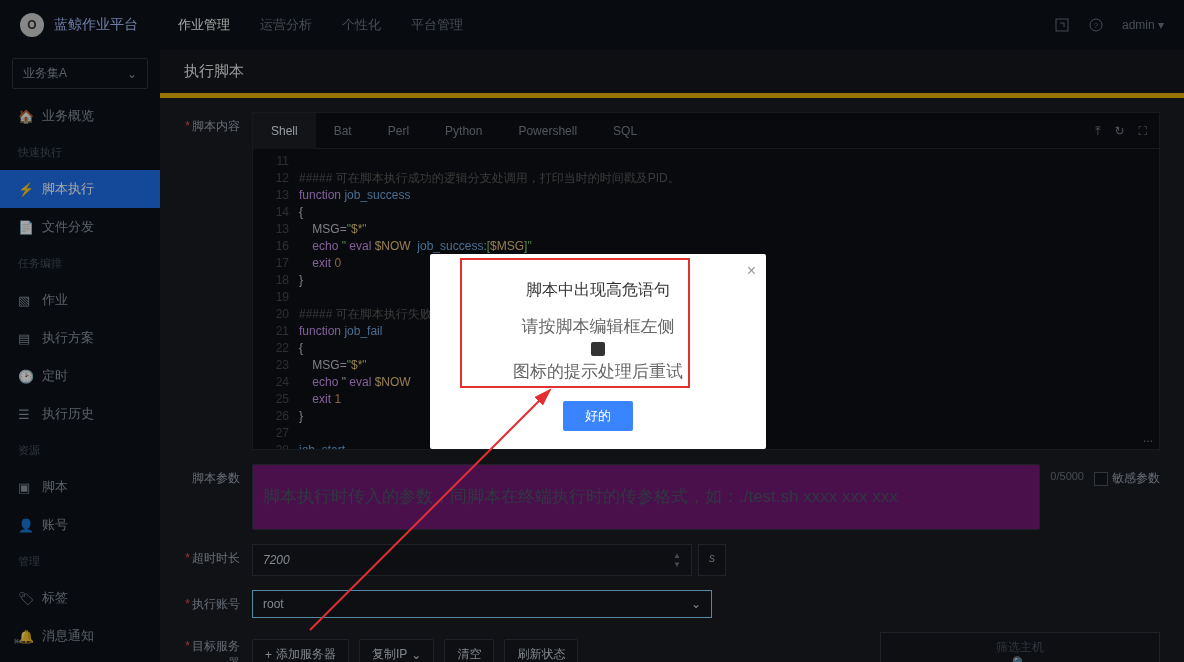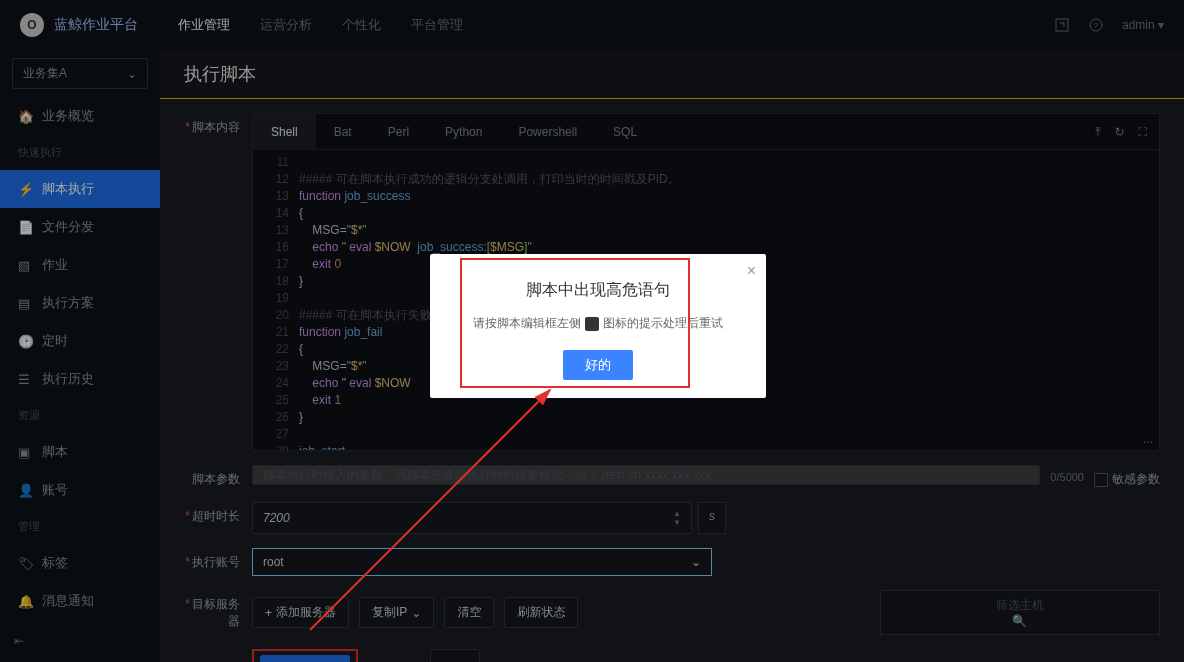--- a/index.html
+++ b/index.html
@@ -12,21 +12,21 @@
 .topnav span.active { color:#fff; }
 .topright { margin-left:auto; display:flex; gap:18px; align-items:center; color:#6e7681; }
 .topright .ico { width:16px; height:16px; display:inline-block; }
 .sidebar { position:absolute; left:0; top:50px; width:160px; bottom:0; background:#0d1117; }
 .biz-select { margin:8px 12px; padding:6px 10px; border:1px solid #30363d; border-radius:2px; color:#8b949e; display:flex; align-items:center; justify-content:space-between; font-size:12px; }
 .sb-item { padding:10px 18px; color:#8b949e; display:flex; align-items:center; gap:10px; cursor:pointer; font-size:13px; }
 .sb-item.active { background:#1f6feb; color:#fff; }
 .sb-head { padding:10px 18px; color:#4b5563; font-size:11px; }
 .sb-ico { width:14px; height:14px; display:inline-block; }
 .main { position:absolute; left:160px; top:50px; right:0; bottom:0; background:#1a1d23; }
-.page-title { padding:12px 24px; color:#e6e6e6; font-size:18px; background:#14171c; border-bottom:1px solid #eab308; }
+.page-title { padding:12px 24px; color:#e6e6e6; font-size:15px; background:#14171c; border-bottom:5px solid #eab308; }
 .form-area { padding:14px 24px; }
 .form-row { display:flex; align-items:flex-start; margin-bottom:14px; }
 .form-label { width:68px; color:#9ea7b3; text-align:right; padding-right:12px; padding-top:6px; font-size:12px; }
 .req::before { content:"*"; color:#e05252; margin-right:2px; }
 .editor-wrap { flex:1; background:#0e1014; border:1px solid #24282f; }
 .editor-tabs { display:flex; align-items:center; height:36px; border-bottom:1px solid #24282f; }
 .editor-tabs .tab { padding:0 18px; color:#7d8590; height:36px; display:flex; align-items:center; cursor:pointer; font-size:12px; }
 .editor-tabs .tab.active { background:#1c1f25; color:#e6edf3; }
 .editor-tools { margin-left:auto; display:flex; gap:14px; padding-right:12px; color:#7d8590; }
 .code { font-family:Consolas,Monaco,monospace; font-size:12px; padding:4px 0; max-height:300px; overflow:hidden; position:relative; }
@@ -34,42 +34,42 @@
 .ln { width:30px; text-align:right; color:#44494f; padding-right:10px; flex-shrink:0; user-select:none; }
 .ln-err { width:16px; flex-shrink:0; text-align:center; }
 .code-txt { white-space:pre; color:#c0c5ce; }
 .c-comment { color:#5a5a5a; }
 .c-kw { color:#c792ea; }
 .c-fn { color:#6fa8dc; }
 .c-str { color:#89ca78; }
 .c-var { color:#e5c07b; }
 .c-num { color:#d19a66; }
 .overflow-dots { position:absolute; right:6px; bottom:4px; color:#6e7681; }
-.input-text { flex:1; background:#404040; border:1px solid #303640; color:#c9d1d9; padding:2px 10px; font-size:12px; border-radius:2px; }
+.input-text { flex:1; background:#701a75; border:1px solid #303640; color:#c9d1d9; padding:22px 10px; font-size:17px; border-radius:2px; }
 .input-text::placeholder { color:#4b5563; }
 .param-row .counter { color:#6e7681; margin-left:10px; padding-top:6px; font-size:11px; }
 .chk-wrap { display:flex; align-items:center; gap:4px; margin-left:10px; color:#9ea7b3; padding-top:6px; font-size:12px; }
 .chk { width:14px; height:14px; border:1px solid #4b5563; background:#14171c; }
 .num-input { display:flex;font-style:italic; }
 .spin { width:440px; background:#14171c; border:1px solid #303640; padding:6px 10px; color:#c9d1d9; display:flex; align-items:center; justify-content:space-between; font-size:12px; }
 .unit { margin-left:6px; background:#14171c; border:1px solid #303640; padding:6px 10px; color:#9ea7b3; }
 .sel { width:460px; background:#14171c; border:1px solid #7dd3fc; padding:6px 10px; color:#c9d1d9; display:flex; align-items:center; justify-content:space-between; font-size:12px; }
 .server-btns { display:flex; gap:10px; align-items:center; }
 .btn { background:#14171c; border:1px solid #303640; color:#c9d1d9; padding:6px 12px; font-size:12px; cursor:pointer; border-radius:2px; display:flex; align-items:center; gap:4px; }
 .btn-primary { background:#1f6feb; border-color:#1f6feb; color:#fff; width:90px; justify-content:center; }
 .filter-input { background:#14171c; border:1px solid #303640; padding:6px 10px; color:#6e7681; font-size:12px; width:280px; margin-left:auto; display:flex; align-items:center; justify-content:space-between;flex-direction:column; }
 .exec-row { display:flex; gap:10px; padding-left:68px; margin-top:10px; }
 .exec-highlight { border:2px solid #e03030; padding:4px 6px; }
 .exec-label { color:#e03030; font-size:13px; align-self:center; }
 .dimmer { position:absolute; inset:0; background:rgba(0,0,0,0.35); }
 .modal-box { position:absolute; left:430px; top:254px; width:336px; background:#fff; border-radius:2px; padding:26px 18px 18px 18px; text-align:center; }
 .modal-inner-border { position:absolute; left:460px; top:258px; width:230px; height:130px; border:2px solid #e03030; pointer-events:none; }
 .modal-close { position:absolute; right:10px; top:8px; color:#999; font-size:16px; cursor:pointer; }
 .modal-title { color:#333; font-size:16px; margin-bottom:14px; }
-.modal-desc { color:#666; font-size:12px; margin-bottom:18px; display:flex; align-items:center; justify-content:center; gap:4px; }
+.modal-desc { color:#666; font-size:17px; margin-bottom:18px; display:flex; align-items:center; justify-content:center; gap:4px;flex-direction:column; }
 .modal-icon { display:inline-block; width:14px; height:14px; background:#333; border-radius:2px; }
 .modal-btn { background:#3a84ff; color:#fff; border:none; padding:6px 22px; font-size:13px; cursor:pointer; border-radius:2px;font-family:Liberation Serif, serif; }
 .red-arrow { position:absolute; pointer-events:none; }
 .collapse-ico { position:absolute; left:14px; bottom:14px; color:#6e7681; }
 svg { display:block; }
 </style>
 </head>
 <body>
 
 <div class="topbar">
@@ -109,20 +109,21 @@
     </div>
   <div class="sb-head">快速执行</div>
   <div class="sb-item active">
       <span class="sb-ico">⚡</span>
       <span>脚本执行</span>
     </div>
   <div class="sb-item">
       <span class="sb-ico">📄</span>
       <span>文件分发</span>
     </div>
+  <div class="sb-head">任务编排</div>
   <div class="sb-item">
       <span class="sb-ico">▧</span>
       <span>作业</span>
     </div>
   <div class="sb-item">
       <span class="sb-ico">▤</span>
       <span>执行方案</span>
     </div>
   <div class="sb-item">
       <span class="sb-ico">🕑</span>

